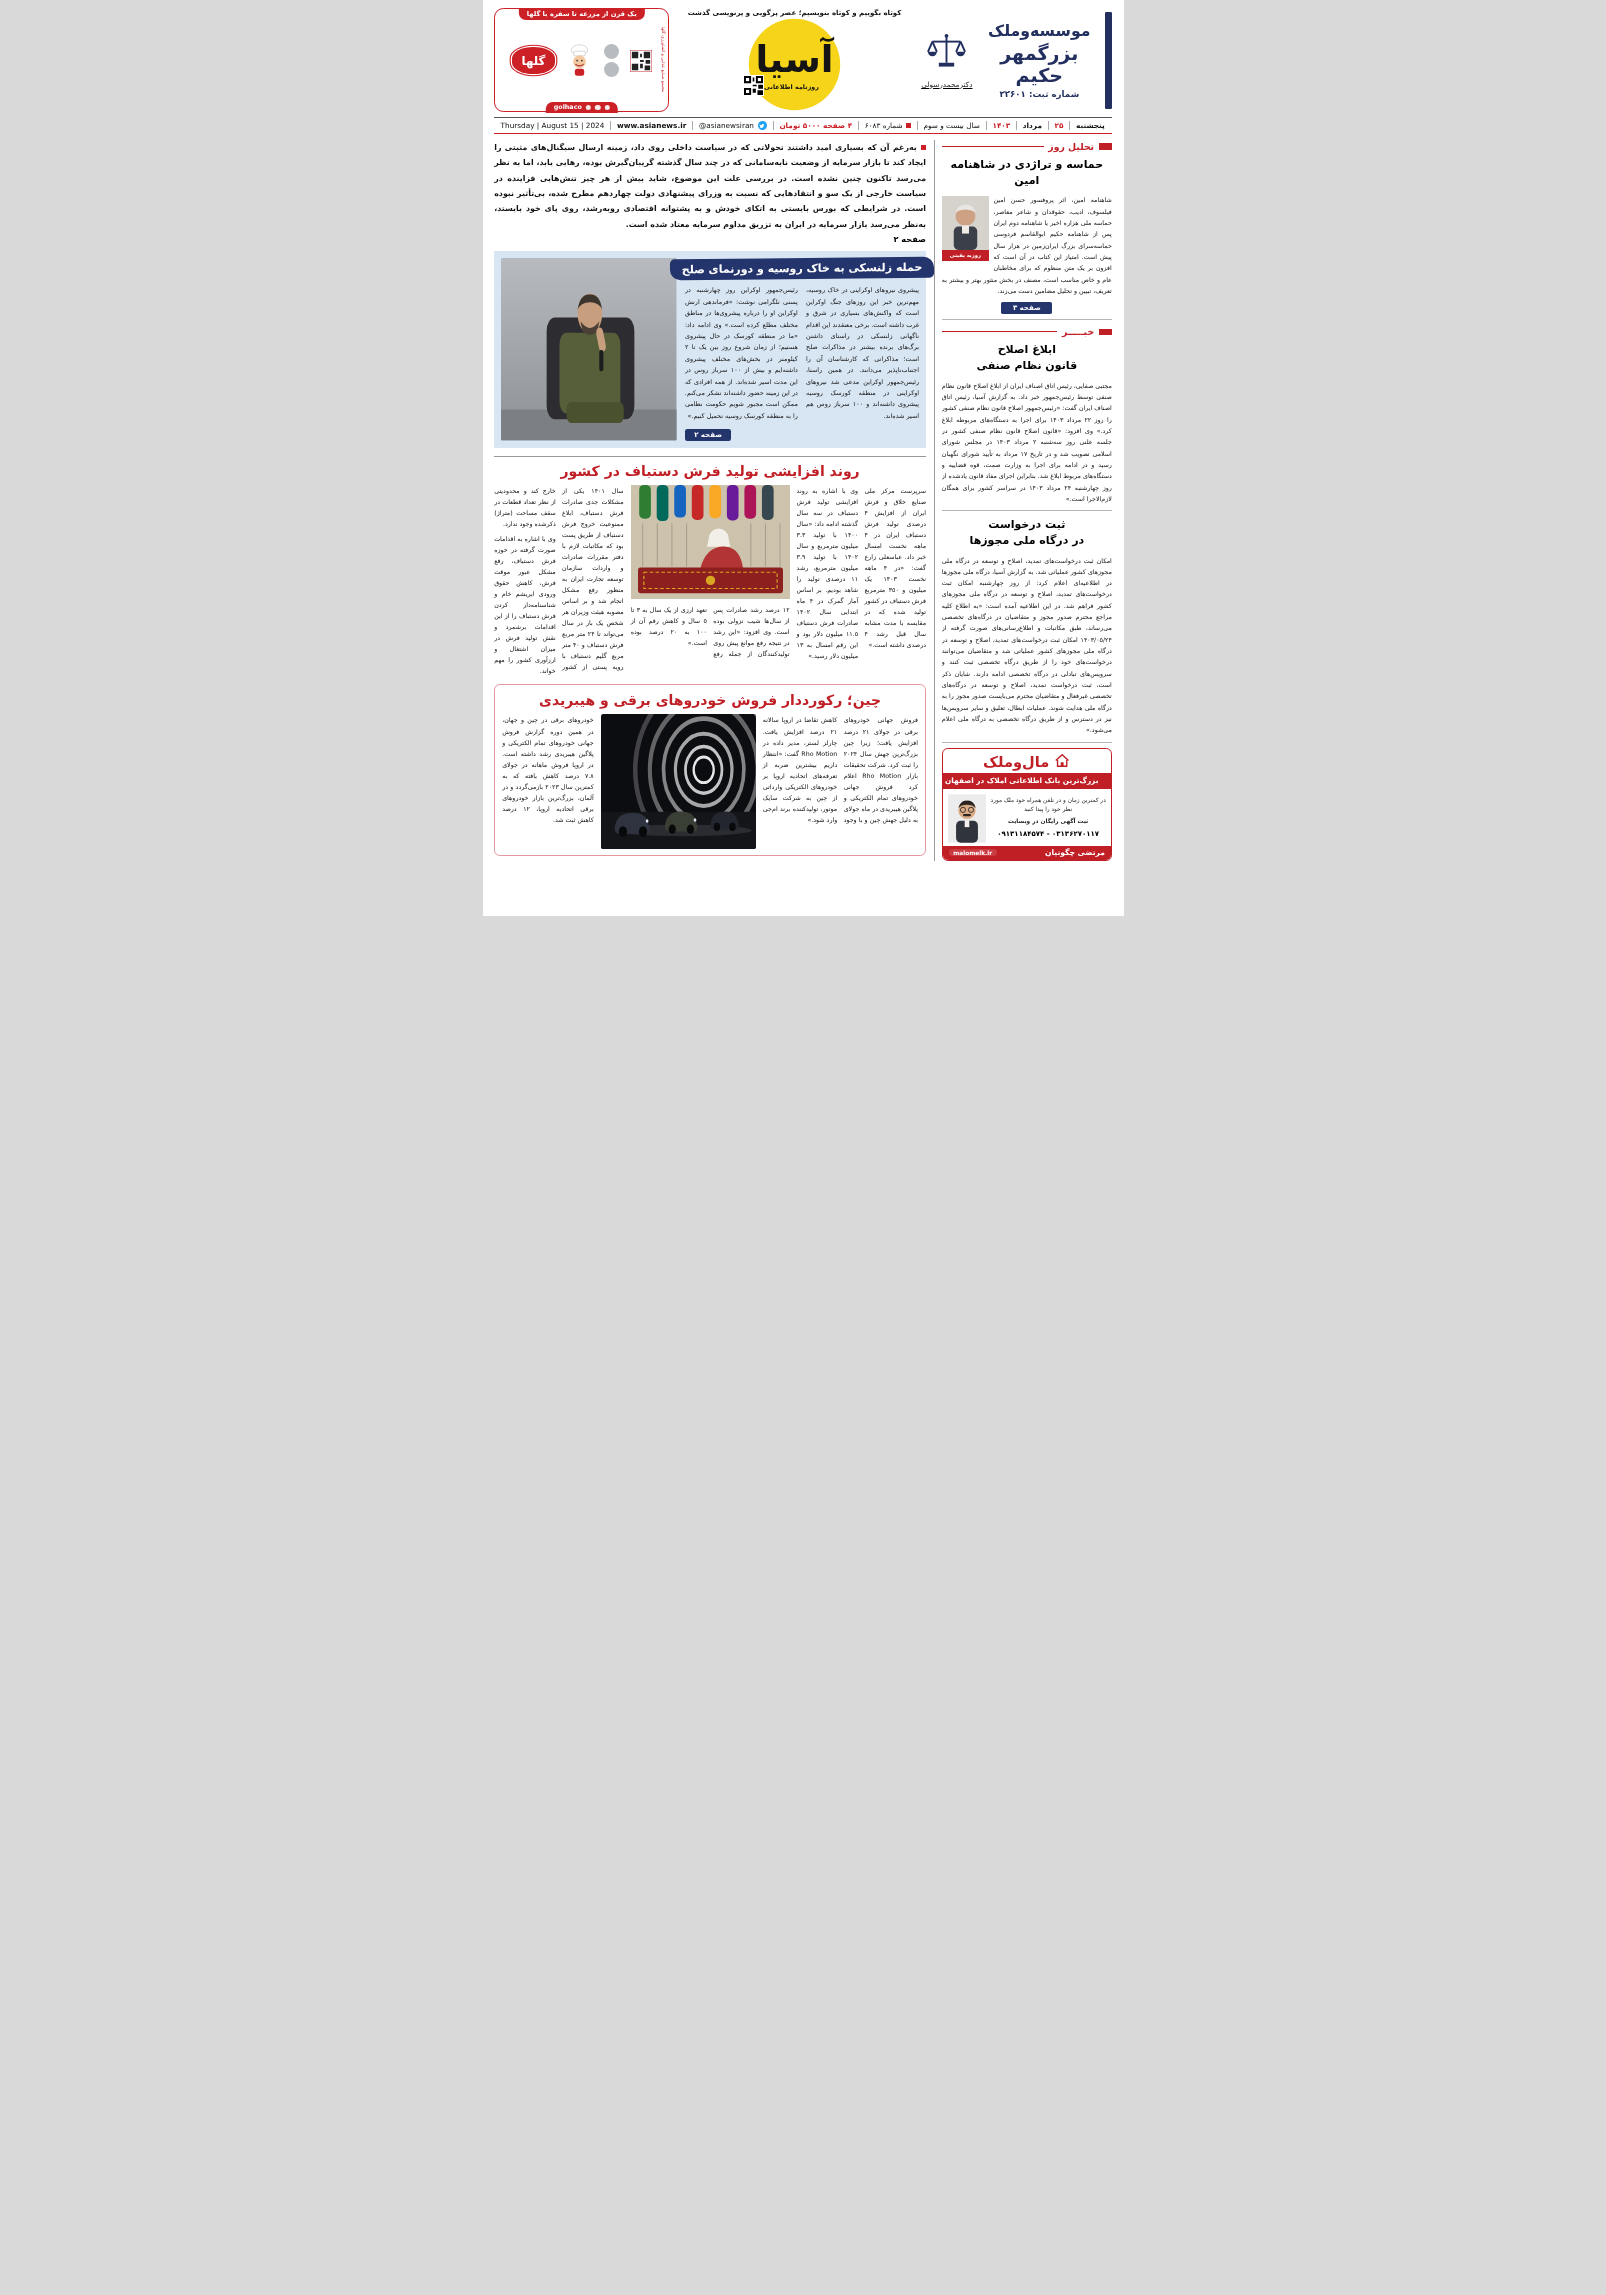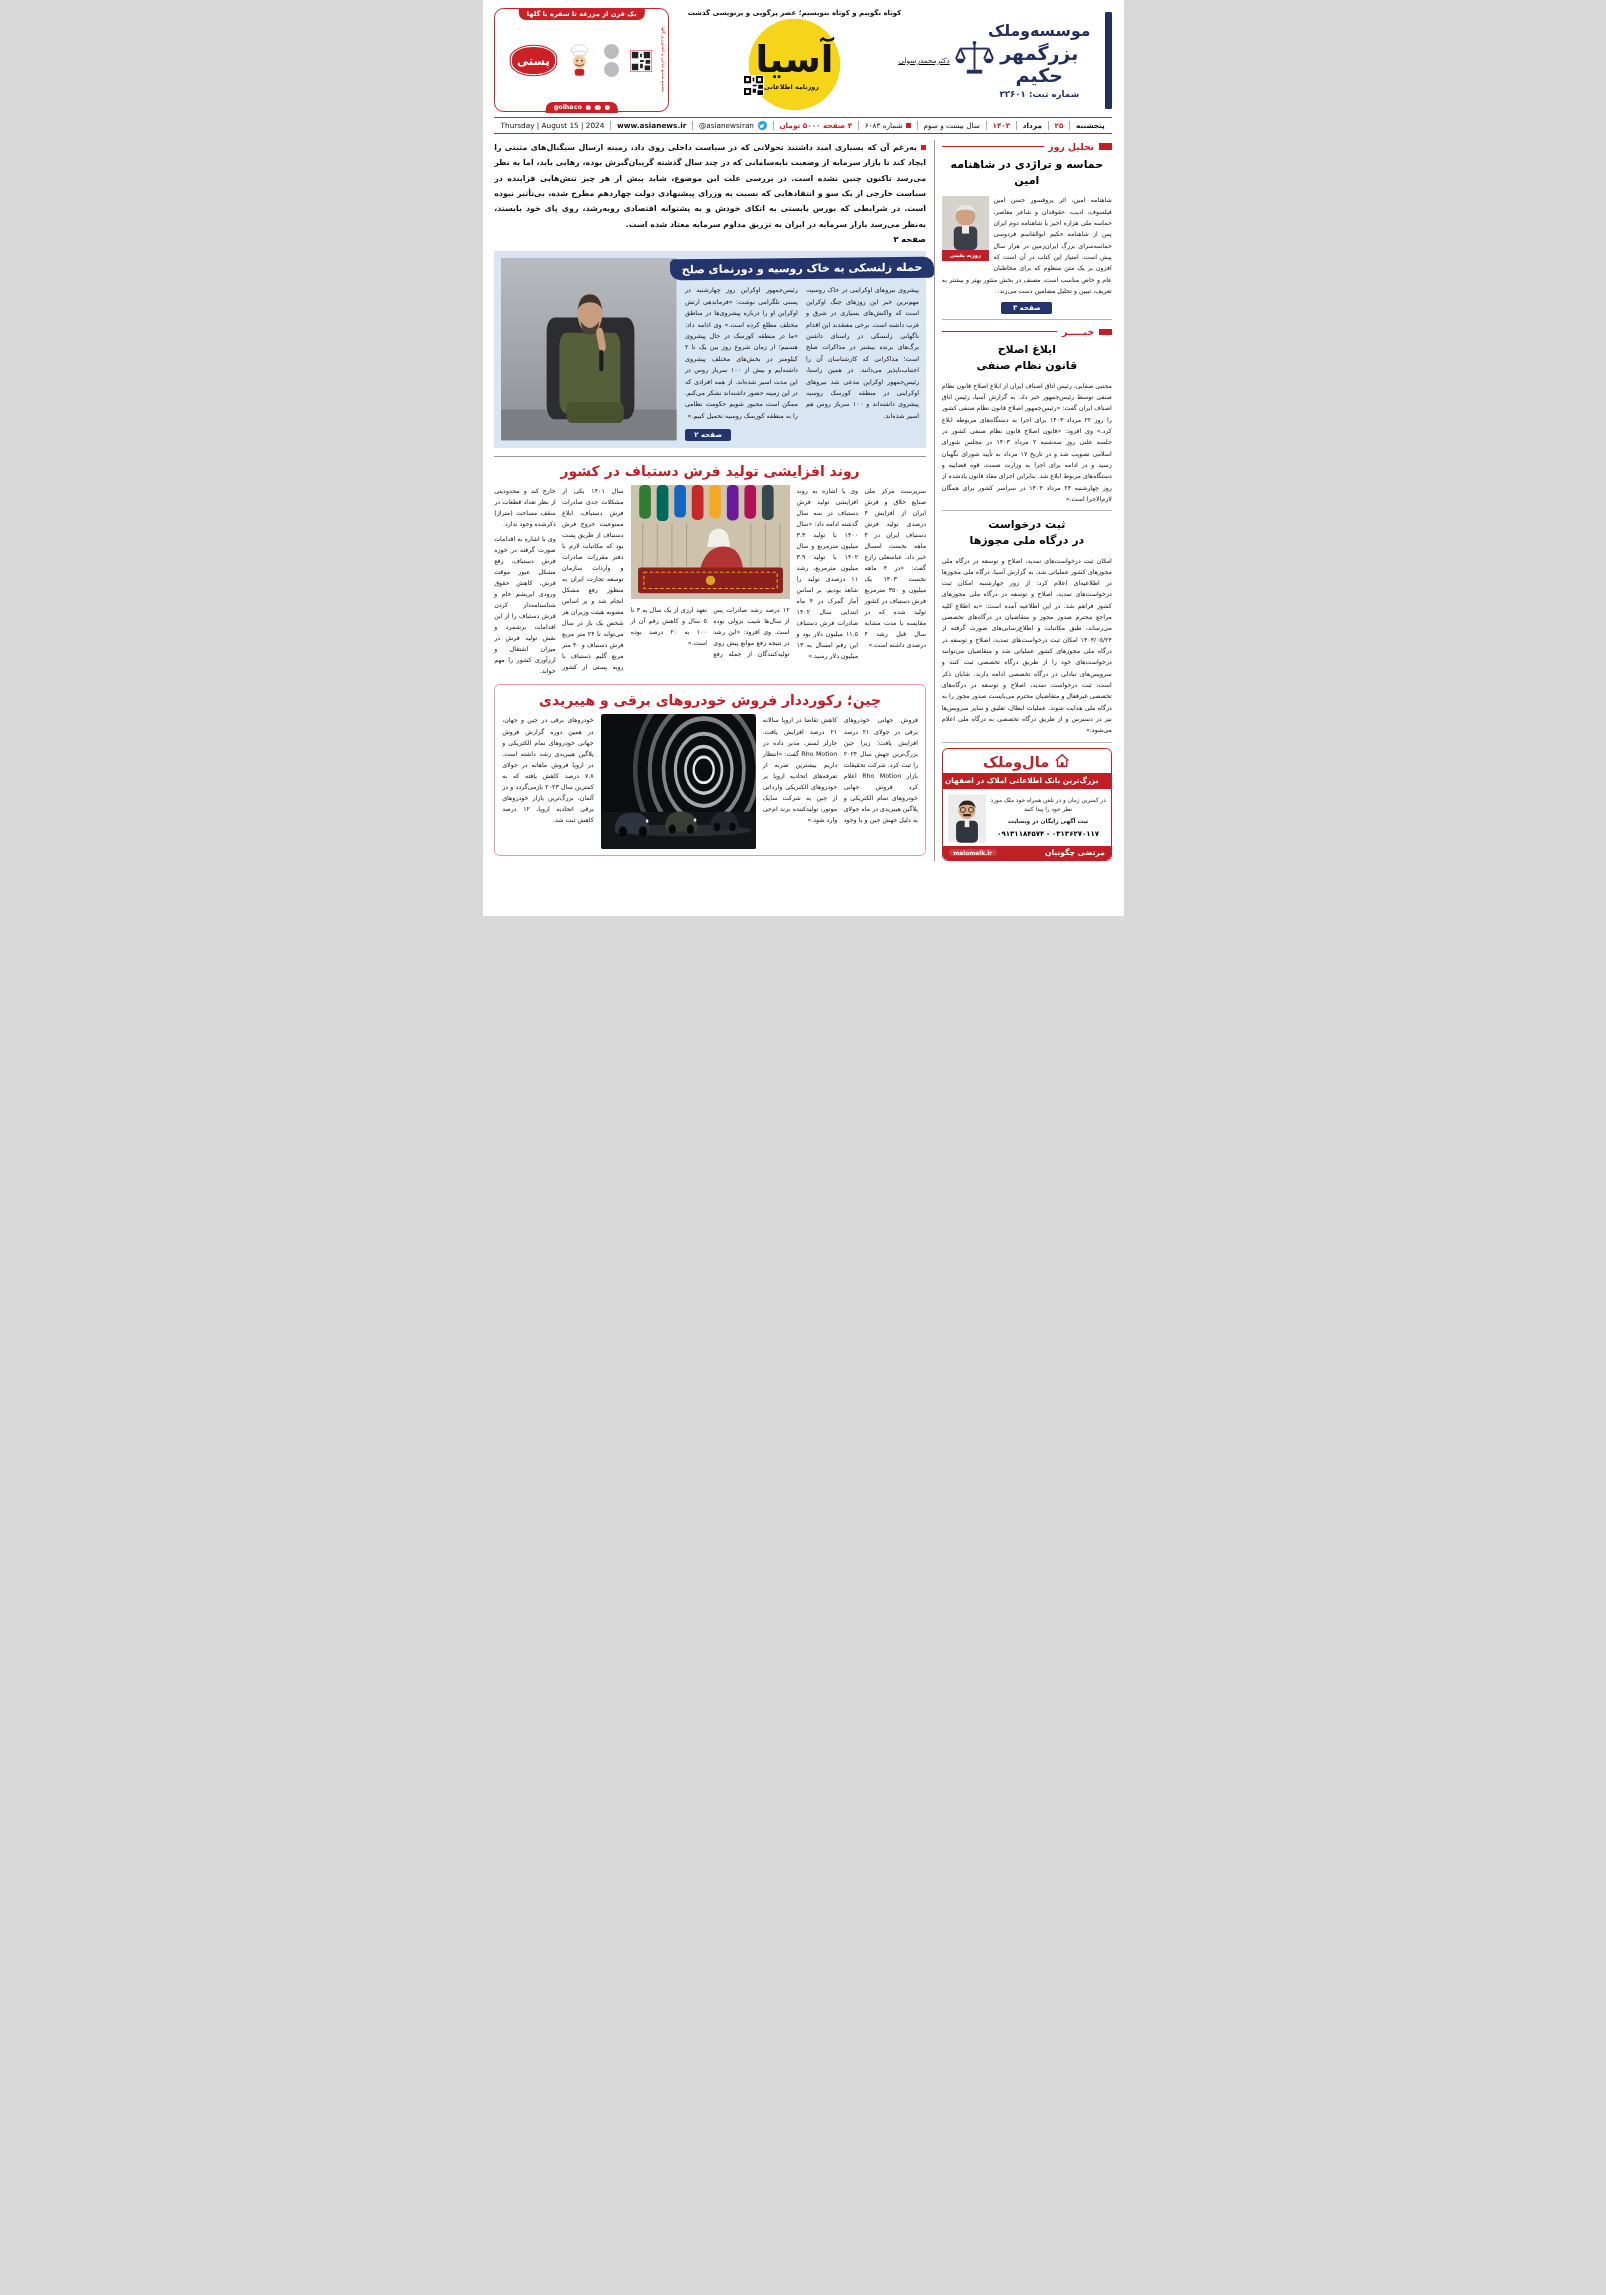--- a/index.html
+++ b/index.html
@@ -8,21 +8,21 @@
 
   
   .masthead-row { display:flex; justify-content:space-between; align-items:stretch; height:104px; gap:8.2px; }
 
   .law-box { width:192px; display:flex; gap:5.8px; padding:3.5px 0; }
   .law-bar { width:7px; background:#23305f; border-radius:1.2px; }
   .law-main { flex:1; display:flex; flex-direction:column; justify-content:center; text-align:center; color:#23305f; }
   .law-title1 { font-size:15.7px; font-weight:bold; }
   .law-title2 { font-size:19px; font-weight:bold; letter-spacing:0.6px; margin-top:1.2px; }
   .law-reg { font-size:8.7px; margin-top:3.5px; font-weight:bold; }
-  .law-side { width:54px; display:flex; align-items:center; justify-content:center; gap:4.7px;text-decoration:underline; }
+  .law-side { width:54px; display:flex; flex-direction:column; align-items:center; justify-content:center; gap:4.7px;text-decoration:underline; }
   .law-sign { font-size:7.3px; color:#2a2a2a; white-space:nowrap; }
 
   .logo-box { flex:1; display:flex; flex-direction:column; align-items:center; justify-content:flex-start; padding-top:1.2px; }
   .logo-tagline { font-size:7px; font-weight:bold; color:#111; margin-bottom:2.3px; }
   .logo-circle { width:89px; height:89px; background:#f6d41a; border-radius:50%; position:relative; display:flex; align-items:center; justify-content:center; box-shadow:0 0 0 1.2px #f6d41a; }
   .logo-title { font-size:37px; font-weight:900; color:#141414; transform:translateY(-4.7px); }
   .logo-sub { position:absolute; bottom:17.5px; right:20px; font-size:6.4px; font-weight:bold; color:#141414; }
   .logo-qr { position:absolute; bottom:13px; left:-7px; width:21px; height:21px; border:1.2px solid #fff; background:#fff; }
 
   .golha-box { width:175px; border:1.7px solid #cc2027; border-radius:9.3px; position:relative; display:flex; align-items:center; justify-content:space-evenly; padding:15px 5.8px 14px; background:#fff; }
@@ -181,21 +181,21 @@
         <svg width="27" height="34" viewBox="0 0 46 58">
           <ellipse cx="23" cy="12" rx="14" ry="9" fill="#fff" stroke="#bbb"></ellipse>
           <rect x="13" y="14" width="20" height="8" rx="3" fill="#fff" stroke="#bbb"></rect>
           <circle cx="23" cy="32" r="11" fill="#f3c9a2"></circle>
           <path d="M16 36 q7 6 14 0" stroke="#a33" stroke-width="2" fill="none"></path>
           <circle cx="19" cy="30" r="1.5" fill="#333"></circle>
             <circle cx="27" cy="30" r="1.5" fill="#333"></circle>
           <rect x="15" y="44" width="16" height="12" rx="4" fill="#cc2027"></rect>
         </svg>
       </span>
-      <div class="golha-brandoval">پستی</div>
+      <div class="golha-brandoval">گلها</div>
       <div class="golha-footer">
         <span class="golha-dot"></span>
         <span class="golha-dot"></span>
         <span class="golha-dot"></span>
         <span class="ltr">golhaco</span>
       </div>
     </div>
   </header>
 
   <div class="dateline">

